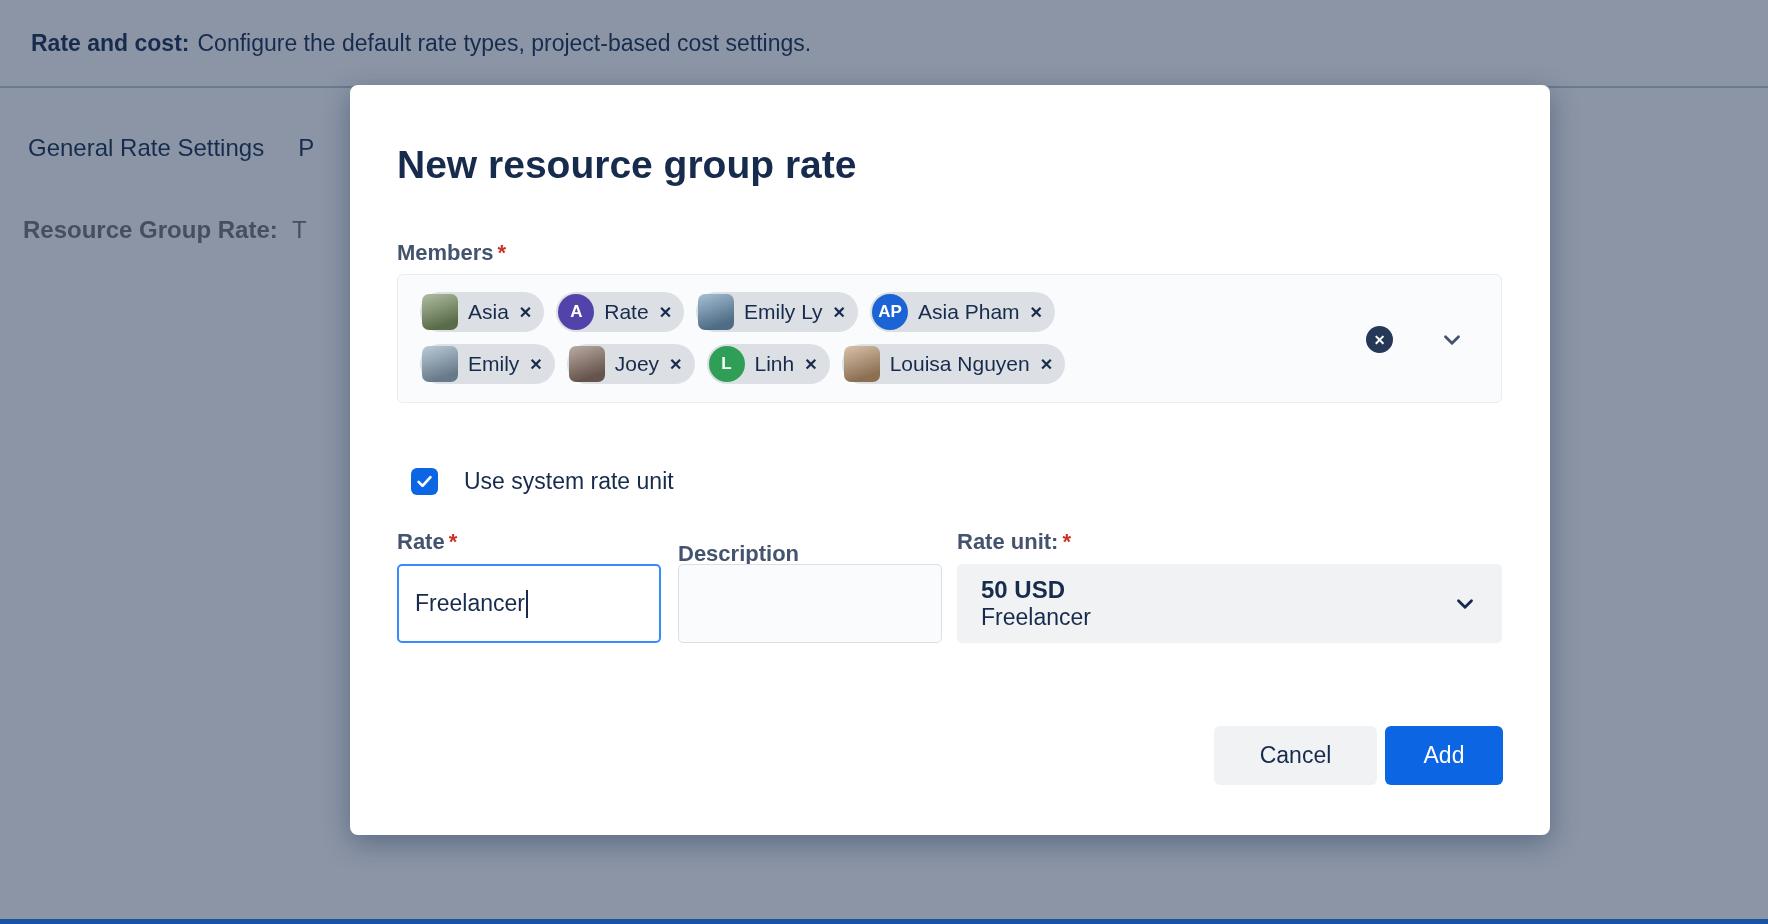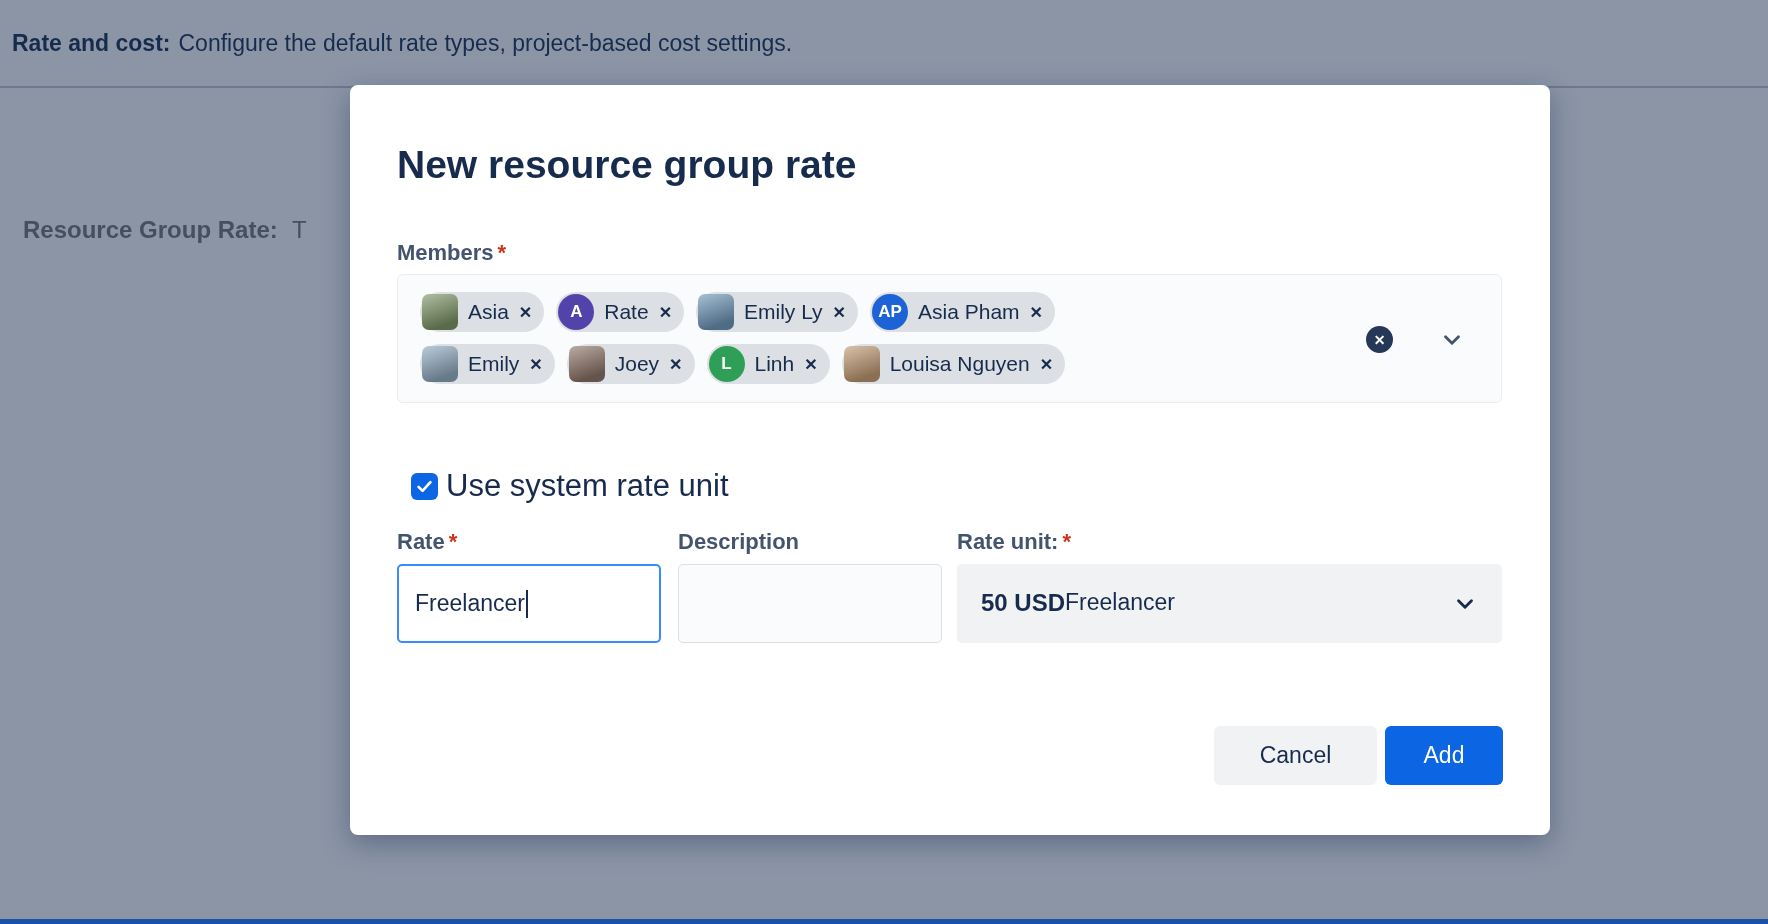--- a/index.html
+++ b/index.html
@@ -3,21 +3,21 @@
 <meta charset="utf-8">
 <style>
   * { margin:0; padding:0; box-sizing:border-box; }
   html,body { width:1768px; height:924px; overflow:hidden; background:#fff;
               font-family:"Liberation Sans", sans-serif; }
   .stage { position:relative; width:1768px; height:924px; background:#fff; }
 
   
   .bg-page { position:absolute; inset:0; background:#fff; }
   .bg-header { position:absolute; left:0; top:0; width:100%; height:88px;
-               border-bottom:2px solid #C1C7D0; display:flex; align-items:center; padding-left:12px;
+               border-bottom:2px solid #C1C7D0; display:flex; align-items:center; padding-left:31px;
                font-size:23px; color:#172B4D; }
   .bg-header b { font-weight:700; margin-right:8px; }
   .bg-tabs { position:absolute; left:28px; top:134px; display:flex; gap:34px;
              font-size:24px; color:#172B4D; }
   .bg-section { position:absolute; left:23px; top:216px; font-size:24px; color:#737373; }
   .bg-section b { font-weight:700; margin-right:8px; }
   .bottom-bar { position:absolute; left:0; bottom:0; width:100%; height:5px; background:#1D7AFC; }
   .blanket { position:absolute; inset:0; background:rgba(23,43,77,0.50); }
 
   
@@ -45,52 +45,56 @@
   .chip-remove { margin-left:10px; font-size:16px; font-weight:700; color:#172B4D; cursor:pointer; }
 
   .members-icons { position:absolute; right:36px; top:0; height:129px; display:flex; align-items:center; gap:46px; }
   .clear-all { width:27px; height:27px; border-radius:50%; background:#253858; color:#fff;
                display:flex; align-items:center; justify-content:center; font-size:14px; font-weight:700; cursor:pointer; }
   .chev { display:flex; align-items:center; cursor:pointer; }
 
   .checkbox-row { position:absolute; left:61px; top:383px; display:flex; align-items:center; }
   .checkbox { width:27px; height:27px; border-radius:6px; background:#0C66E4;
               display:flex; align-items:center; justify-content:center; cursor:pointer; }
-  .checkbox-label { margin-left:8px; font-size:31px; color:#172B4D; }
+  .checkbox-label { margin-left:26px; font-size:23px; color:#172B4D; }
 
   .col-label { position:absolute; top:444px; }
-  .lbl-name { left:47px; } .lbl-desc { left:328px; } .lbl-rate { left:607px; }
+  .lbl-name { left:47px; } .lbl-desc { left:328px;margin-top:12px; } .lbl-rate { left:607px; }
 
   .inp { position:absolute; top:479px; height:79px; border-radius:5px; }
   .name-input { left:47px; width:264px; background:#fff; border:2.5px solid #388BFF;
                 display:flex; align-items:center; padding-left:16px; font-size:23px; color:#172B4D; cursor:text; }
   .caret { display:inline-block; width:2px; height:28px; background:#172B4D; margin-left:1px; }
   .desc-input { left:328px; width:264px; background:#FAFBFC; border:1.5px solid #DCDFE4; cursor:text; }
   .rate-select { left:607px; width:545px; background:#F1F2F4; border:none;
                  display:flex; align-items:center; padding:0 24px; cursor:pointer; }
-  .rate-texts { display:flex; line-height:1.18; }
+  .rate-texts { display:flex; flex-direction:column; line-height:1.18; }
   .rate-primary { font-size:24px; font-weight:700; color:#172B4D; }
   .rate-secondary { font-size:23px; color:#172B4D; }
   .rate-select .chev { margin-left:auto; }
 
   .footer { position:absolute; right:47px; top:641px; display:flex; gap:8px; }
   .btn { height:59px; border:none; border-radius:6px; font-family:"Liberation Sans",sans-serif;
          font-size:23px; font-weight:400; display:flex; align-items:center; justify-content:center; cursor:pointer; }
   .btn-cancel { width:163px; background:#F1F2F4; color:#172B4D; }
   .btn-add { width:118px; background:#0C66E4; color:#fff; }
 </style>
 </head>
 <body>
 
 <div class="stage">
 
   <div class="bg-page">
     <div class="bg-header">
       <b>Rate and cost:</b>
       <span>Configure the default rate types, project-based cost settings.</span>
+    </div>
+    <div class="bg-tabs">
+      <span>General Rate Settings</span>
+      <span>P</span>
     </div>
     <div class="bg-section">
       <b>Resource Group Rate:</b>
       <span>T</span>
     </div>
     <div class="bottom-bar"></div>
   </div>
 
   <div class="blanket"></div>
 

